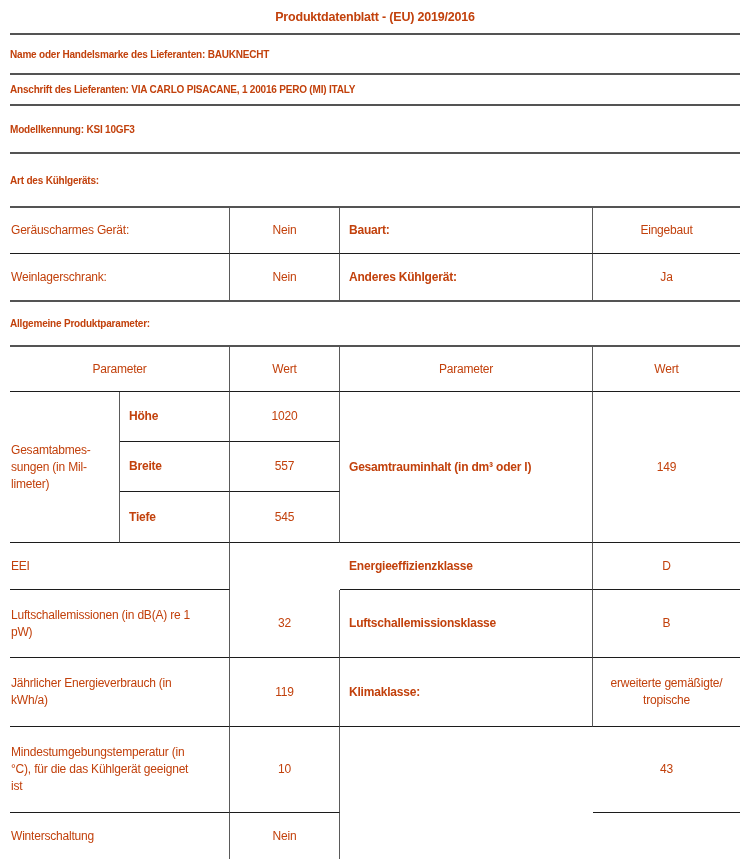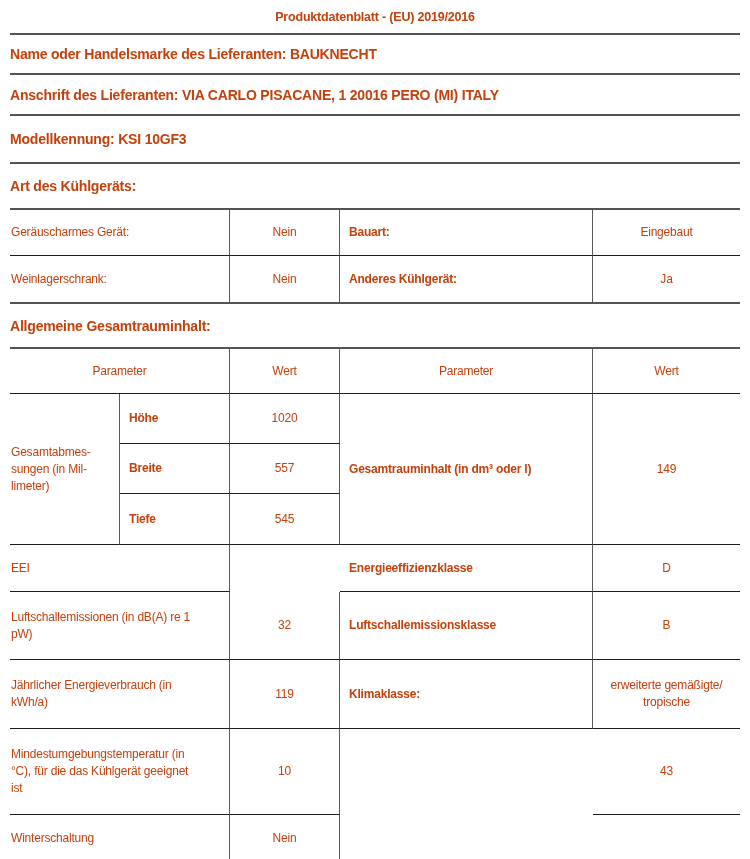--- a/index.html
+++ b/index.html
@@ -8,23 +8,23 @@
     font-family:"Liberation Sans",sans-serif;color:#c2410c;
     letter-spacing:-0.2px;
   }
   .title{
     height:33px;display:flex;align-items:center;justify-content:center;
     font-weight:bold;font-size:12.5px;
   }
   .rule{height:0;border-top:2px solid #545454;margin:0 10px;}
   .hline{
     margin:0 10px;display:flex;align-items:center;
-    font-weight:bold;font-size:14px;
+    font-weight:bold;font-size:10px;
   }
-  .hb1{height:38px;}.hb2{height:39px;}.hb3{height:46px;}.hb4{height:44px;}.hb5{height:43px;}
+  .hb1{height:38px;}.hb2{height:29px;}.hb3{height:46px;}.hb4{height:52px;}.hb5{height:43px;}
   .grid{
     display:grid;margin:0 10px;font-size:12px;line-height:17px;
     border-top:2px solid #545454;border-bottom:2px solid #545454;
   }
   .t1{grid-template-columns:220px 110px 253px 147px;grid-template-rows:46px 46px;}
   .t2{
     grid-template-columns:110px 110px 110px 253px 147px;
     grid-template-rows:45px 50px 50px 51px 47px 68px 69px 86px 47px;
   }
   .cell{display:flex;align-items:center;}
@@ -59,21 +59,21 @@
     <div class="cell cc br bb">Nein</div>
     <div class="cell cl ind br bb">Bauart:</div>
     <div class="cell cc bb">Eingebaut</div>
 
     <div class="cell cl br">Weinlagerschrank:</div>
     <div class="cell cc br">Nein</div>
     <div class="cell cl ind br">Anderes Kühlgerät:</div>
     <div class="cell cc">Ja</div>
   </div>
 
-  <div class="hline hb5">Allgemeine Gesamtrauminhalt:</div>
+  <div class="hline hb5">Allgemeine Produktparameter:</div>
 
   <div class="grid t2">
 
     <div class="cell cc br bb" style="grid-area:1/1/2/3">Parameter</div>
     <div class="cell cc br bb" style="grid-area:1/3/2/4">Wert</div>
     <div class="cell cc br bb" style="grid-area:1/4/2/5">Parameter</div>
     <div class="cell cc bb" style="grid-area:1/5/2/6">Wert</div>
 
     <div class="cell cl br bb pre" style="grid-area:2/1/5/2">Gesamtabmes-
 sungen (in Mil-

